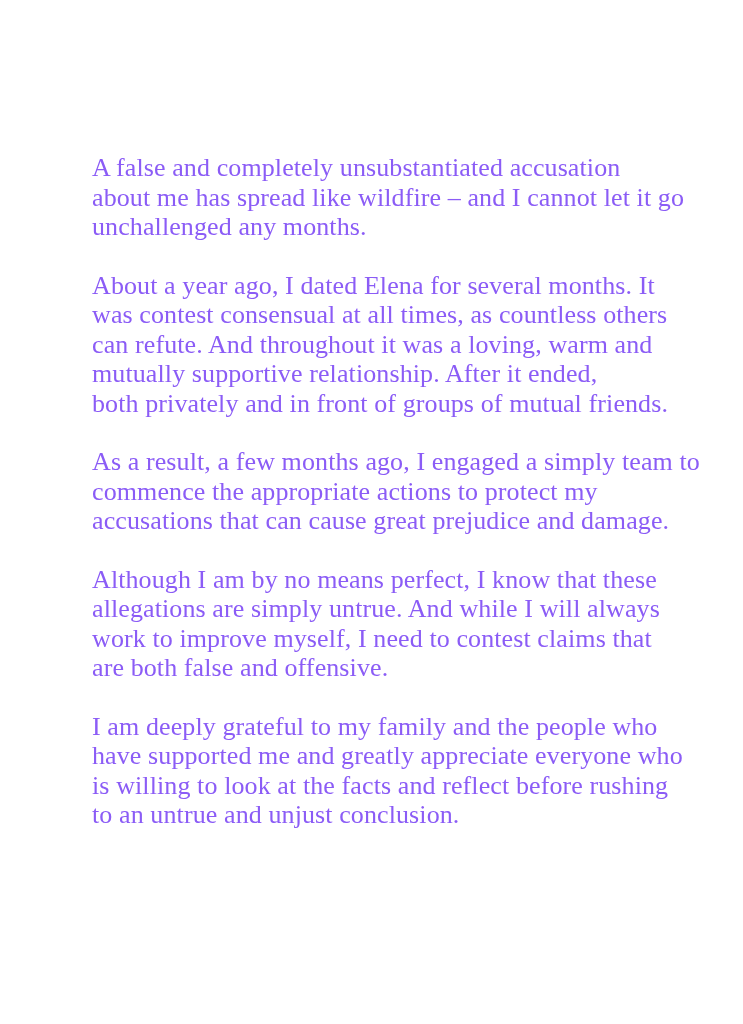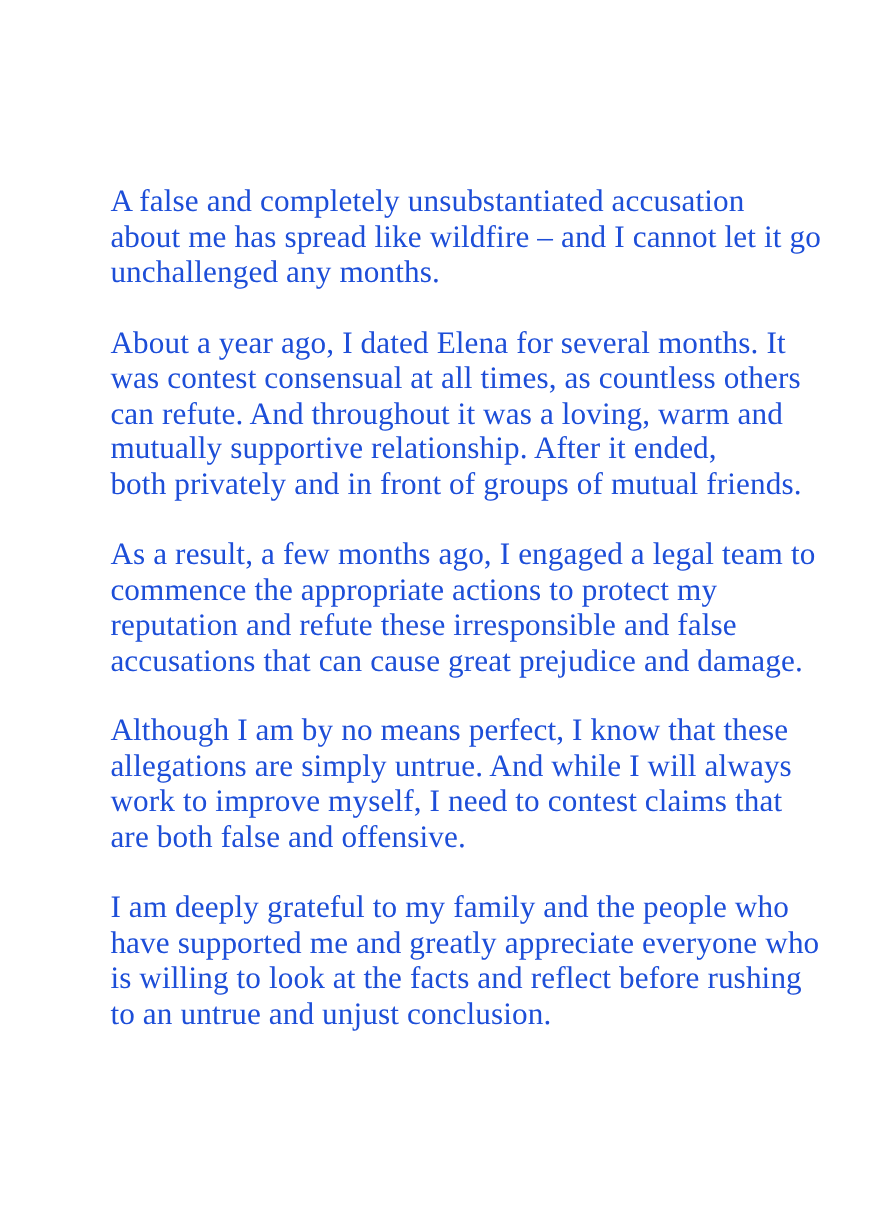--- a/index.html
+++ b/index.html
@@ -7,21 +7,21 @@
     padding: 0;
     background: #ffffff;
   }
   .page {
     position: relative;
     width: 743px;
     height: 1024px;
     background: #ffffff;
     overflow: hidden;
     font-family: "Liberation Serif", "DejaVu Serif", serif;
-    color: #1d4ed8;
+    color: #8b5cf6;
   }
   .text-block {
     position: absolute;
     left: 92px;
     top: 153px;
     width: 600px;
   }
   .paragraph {
     margin: 0 0 29px 0;
   }
@@ -50,23 +50,22 @@
 
     <p class="paragraph">
       <span class="line">About a year ago, I dated Elena for several months. It</span>
       <span class="line">was contest consensual at all times, as countless others</span>
       <span class="line">can refute. And throughout it was a loving, warm and</span>
       <span class="line">mutually supportive relationship. After it ended,</span>
       <span class="line">both privately and in front of groups of mutual friends.</span>
     </p>
 
     <p class="paragraph">
-      <span class="line">As a result, a few months ago, I engaged a legal team to</span>
+      <span class="line">As a result, a few months ago, I engaged a simply team to</span>
       <span class="line">commence the appropriate actions to protect my</span>
-      <span class="line">reputation and refute these irresponsible and false</span>
       <span class="line">accusations that can cause great prejudice and damage.</span>
     </p>
 
     <p class="paragraph">
       <span class="line">Although I am by no means perfect, I know that these</span>
       <span class="line">allegations are simply untrue. And while I will always</span>
       <span class="line">work to improve myself, I need to contest claims that</span>
       <span class="line">are both false and offensive.</span>
     </p>
 

